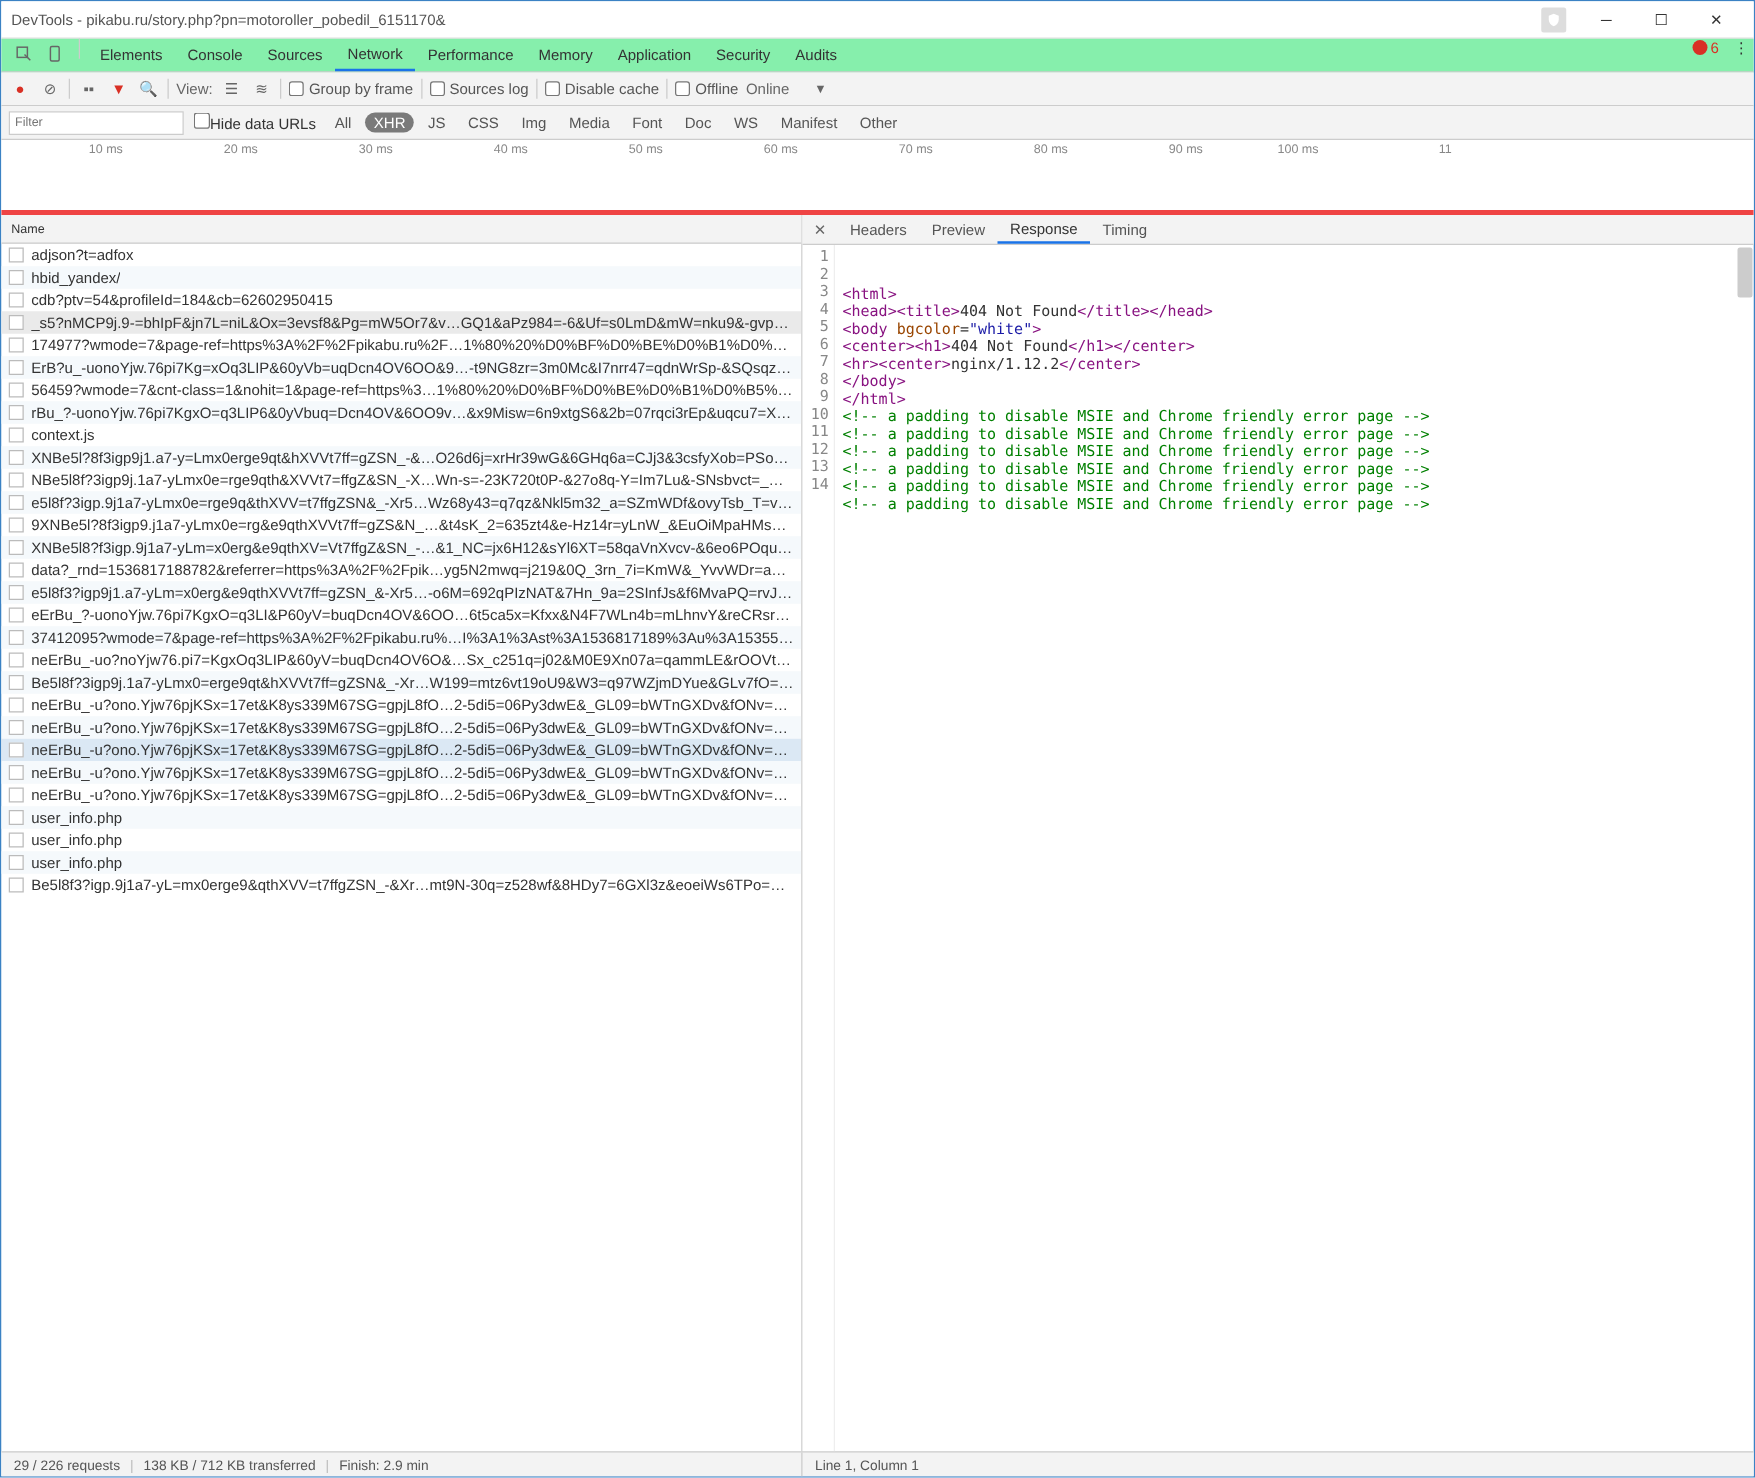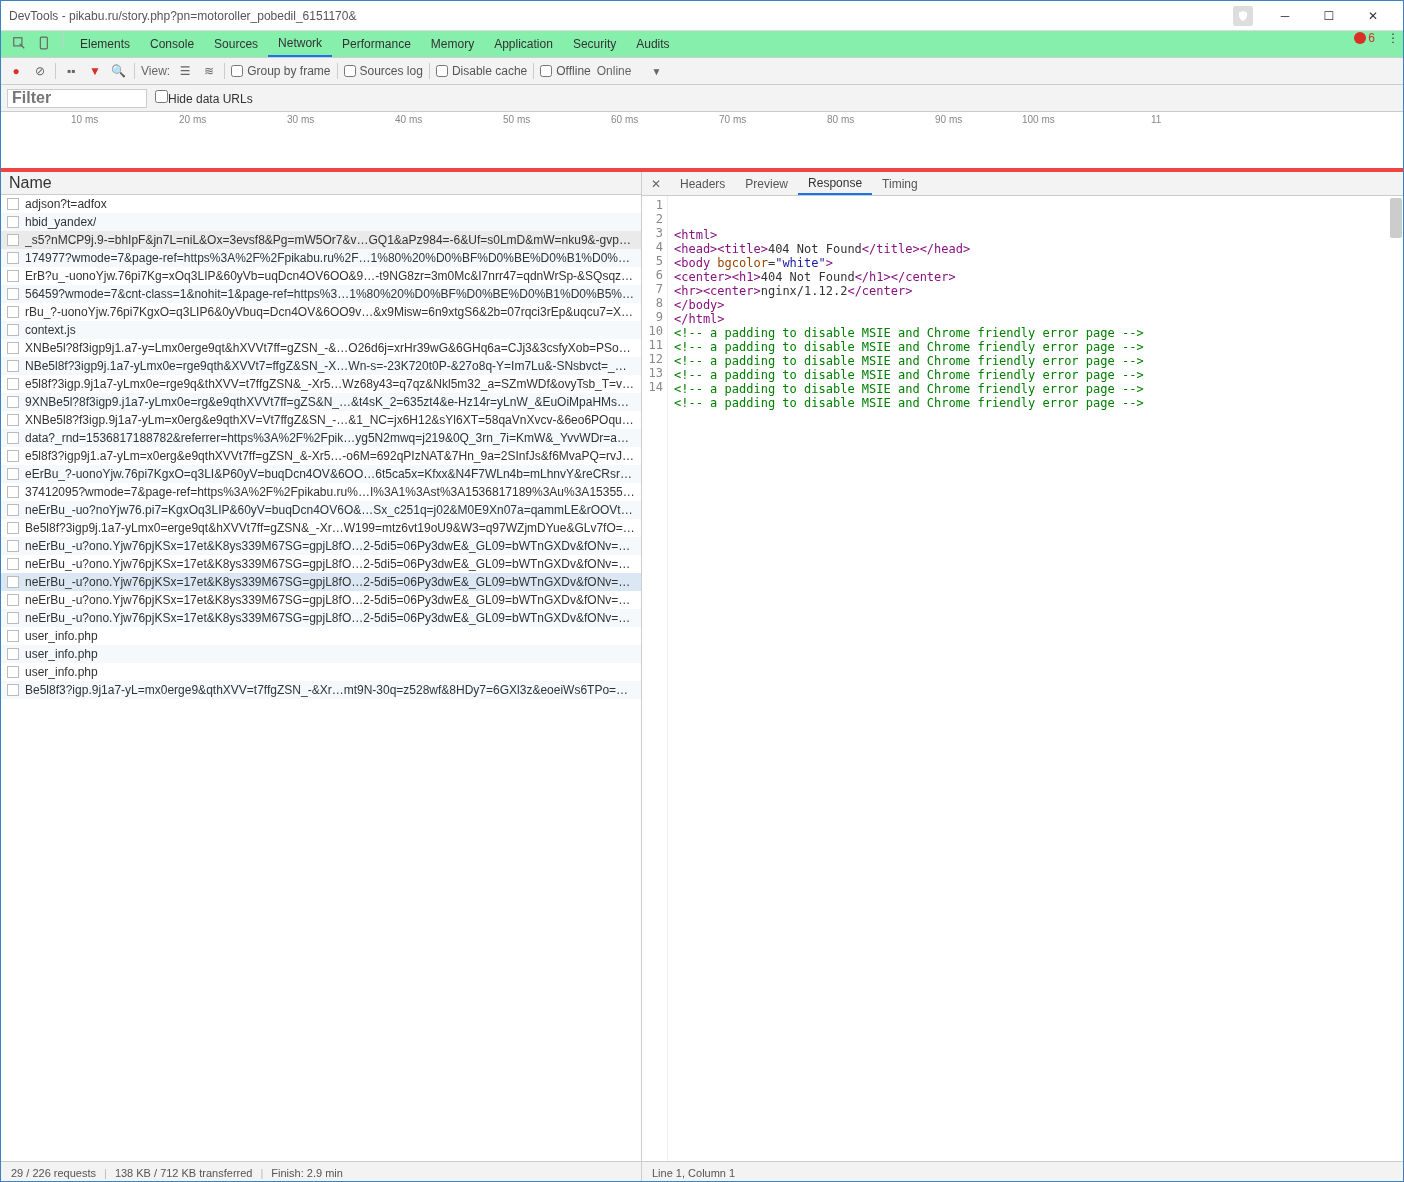--- a/index.html
+++ b/index.html
@@ -20,28 +20,28 @@
 .toolbar { height: 27px; display: flex; align-items: center; border-bottom: 1px solid #ccc; background: #f3f3f3; padding: 0 6px; gap:6px; }
 .toolbar .ico { width:18px; text-align:center; color:#666; }
 .toolbar .rec { color:#d93025; }
 .toolbar .funnel { color:#d93025; }
 .toolbar .sep { width:1px; height:16px; background:#ccc; }
 .toolbar .lab { color:#666; }
 .toolbar .chk { display:flex; align-items:center; gap:4px; color:#555; }
 .toolbar input[type=checkbox] { width:12px; height:12px; }
 .dropdown-caret { font-size:10px; color:#666; }
 .filterbar { height: 27px; display:flex; align-items:center; border-bottom:1px solid #ccc; background:#f3f3f3; padding:0 6px; gap:8px; }
-.filterbar input.filter { width:140px; height:19px; border:1px solid #ccc; background:#fff; padding:0 4px; font-size:16px;font-weight:bold; }
+.filterbar input.filter { width:140px; height:19px; border:1px solid #ccc; background:#fff; padding:0 4px; font-size:10px; }
 .filterbar .pill { padding:1px 7px; color:#555; font-size:12px; border-radius:8px; }
 .filterbar .pill.sel { background:#7a7a7a; color:#fff; }
 .timeline { height: 60px; border-bottom:4px solid #ef4444; background:#fff; position:relative; }
 .timeline .tick { position:absolute; top:2px; font-size:10px; color:#888; }
 .content { display:flex; height: calc(1182px - 30px - 27px - 27px - 27px - 60px - 22px); }
 .leftpane { width: 641px; border-right:1px solid #ccc; display:flex; flex-direction:column; }
-.namehdr { height: 23px; border-bottom:1px solid #ccc; background:#f3f3f3; display:flex; align-items:center; padding-left:8px; font-size:16px; color:#333; }
+.namehdr { height: 23px; border-bottom:1px solid #ccc; background:#f3f3f3; display:flex; align-items:center; padding-left:8px; font-size:10px; color:#333; }
 .nlist { flex:1; overflow:auto; }
 .nrow { display:flex; align-items:center; height:18px; padding:0 6px; gap:6px; font-size:12px; color:#333; white-space:nowrap; overflow:hidden; text-overflow:ellipsis; }
 .nrow:nth-child(even) { background:#f5f9fc; }
 .nrow.sel { background:#dbe8f4; }
 .nrow.active { background:#eaeaea; }
 .nrow .fic { width:12px; height:12px; border:1px solid #bbb; background:#fff; flex-shrink:0; }
 .nrow .txt { overflow:hidden; text-overflow:ellipsis; }
 .rightpane { flex:1; display:flex; flex-direction:column; }
 .rtabs { height:24px; border-bottom:1px solid #ccc; background:#f3f3f3; display:flex; align-items:center; padding-left:4px; gap:4px; }
 .rtabs .close { width:20px; text-align:center; color:#666; }
@@ -138,20 +138,33 @@
       <input type="checkbox" style="">
       <span>Offline</span>
     </label>
   <span class="lab"><span>Online</span></span>
   <span class="dropdown-caret" style="margin-left:14px;">▼</span>
 </div>
 
 <div class="filterbar">
   <input class="filter" placeholder="Filter" style="">
   <label class="chk"><input type="checkbox" style=""><span>Hide data URLs</span></label>
+  <div id="pills" style="display:flex; gap:4px;">
+      <span class="pill">All</span>
+      <span class="pill sel">XHR</span>
+      <span class="pill">JS</span>
+      <span class="pill">CSS</span>
+      <span class="pill">Img</span>
+      <span class="pill">Media</span>
+      <span class="pill">Font</span>
+      <span class="pill">Doc</span>
+      <span class="pill">WS</span>
+      <span class="pill">Manifest</span>
+      <span class="pill">Other</span>
+    </div>
 </div>
 
 <div class="timeline">
   <div id="ticks">
       <span class="tick" style="left: 70px;">10 ms</span>
       <span class="tick" style="left: 178px;">20 ms</span>
       <span class="tick" style="left: 286px;">30 ms</span>
       <span class="tick" style="left: 394px;">40 ms</span>
       <span class="tick" style="left: 502px;">50 ms</span>
       <span class="tick" style="left: 610px;">60 ms</span>
@@ -167,20 +180,24 @@
   <div class="leftpane">
     <div class="namehdr">Name</div>
     <div class="nlist" id="nlist">
         <div class="nrow">
           <span class="fic"></span>
           <span class="txt">adjson?t=adfox</span>
         </div>
         <div class="nrow">
           <span class="fic"></span>
           <span class="txt">hbid_yandex/</span>
+        </div>
+        <div class="nrow">
+          <span class="fic"></span>
+          <span class="txt">cdb?ptv=54&amp;profileId=184&amp;cb=62602950415</span>
         </div>
         <div class="nrow active">
           <span class="fic"></span>
           <span class="txt">_s5?nMCP9j.9-=bhIpF&amp;jn7L=niL&amp;Ox=3evsf8&amp;Pg=mW5Or7&amp;v…GQ1&amp;aPz984=-6&amp;Uf=s0LmD&amp;mW=nku9&amp;-gvp=_Ev9tNw&amp;aSZZw</span>
         </div>
         <div class="nrow">
           <span class="fic"></span>
           <span class="txt">174977?wmode=7&amp;page-ref=https%3A%2F%2Fpikabu.ru%2F…1%80%20%D0%BF%D0%BE%D0%B1%D0%B5%D0%B4%D0%B8%D…</span>
         </div>
         <div class="nrow">

